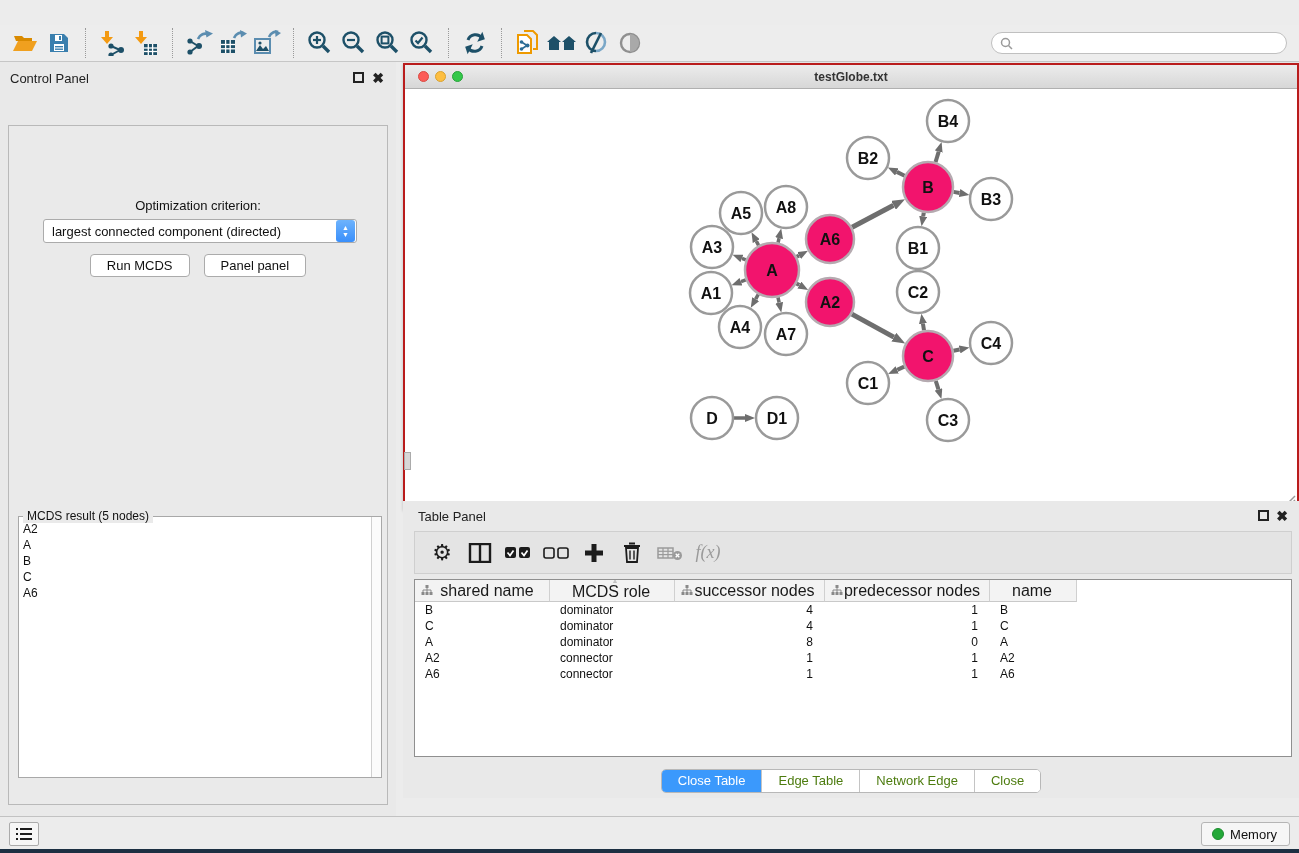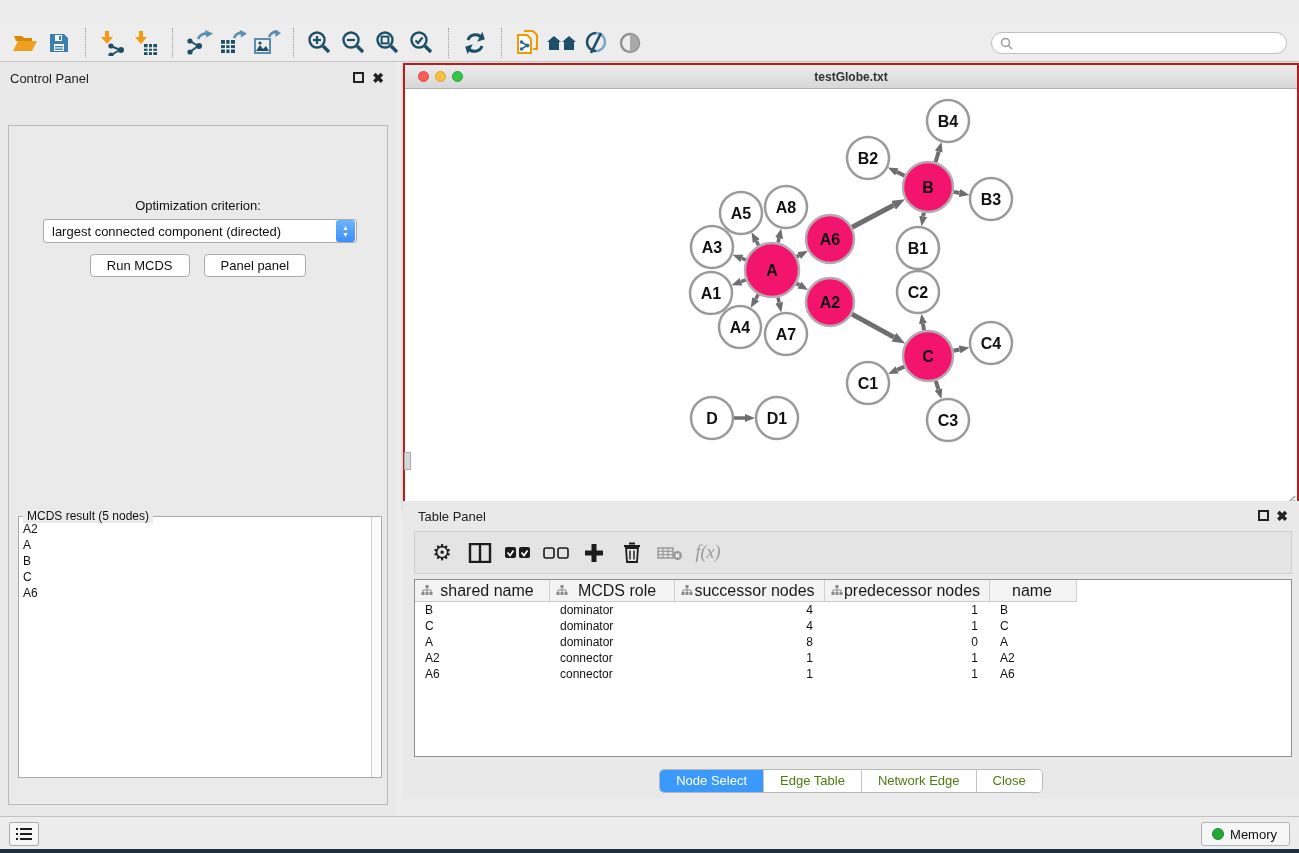--- a/index.html
+++ b/index.html
@@ -508,21 +508,21 @@
           <div class="dt-th" style="width: 135px;">
             <svg width="12" height="11" viewBox="0 0 12 11">
               <rect x="4.5" y="0" width="3" height="3" fill="#8a8a8a"></rect>
               <path d="M6 3v2M2 7V5h8v2M6 7V5" stroke="#8a8a8a" stroke-width="1" fill="none"></path>
               <rect x="0.5" y="7" width="3" height="3" fill="#8a8a8a"></rect>
               <rect x="4.5" y="7" width="3" height="3" fill="#8a8a8a"></rect>
               <rect x="8.5" y="7" width="3" height="3" fill="#8a8a8a"></rect>
             </svg>
             <span class="th-label">shared name</span>
           </div>
-          <div class="dt-th" style="width: 125px;">
+          <div class="dt-th" style="width: 125px; flex-direction: column;">
             <svg width="12" height="11" viewBox="0 0 12 11">
               <rect x="4.5" y="0" width="3" height="3" fill="#8a8a8a"></rect>
               <path d="M6 3v2M2 7V5h8v2M6 7V5" stroke="#8a8a8a" stroke-width="1" fill="none"></path>
               <rect x="0.5" y="7" width="3" height="3" fill="#8a8a8a"></rect>
               <rect x="4.5" y="7" width="3" height="3" fill="#8a8a8a"></rect>
               <rect x="8.5" y="7" width="3" height="3" fill="#8a8a8a"></rect>
             </svg>
             <span class="th-label">MCDS role</span>
           </div>
           <div class="dt-th" style="width: 150px;">
@@ -583,21 +583,21 @@
             <div class="dt-td al" style="width: 125px;">connector</div>
             <div class="dt-td ar" style="width: 150px;">1</div>
             <div class="dt-td ar" style="width: 165px;">1</div>
             <div class="dt-td al" style="width: 87px;">A6</div>
           </div>
         </div>
     </div>
 
     <div class="tp-tabs">
       <div class="tp-tabs-inner" id="tp-tabs-inner">
-          <div class="tp-tab active">Node Select</div>
+          <div class="tp-tab active">Close Table</div>
           <div class="tp-tab">Edge Table</div>
           <div class="tp-tab">Network Edge</div>
           <div class="tp-tab">Close</div>
         </div>
     </div>
   </div>
 
   <div class="statusbar">
     <div class="sb-listbtn">
       <svg width="16" height="14" viewBox="0 0 16 14">

